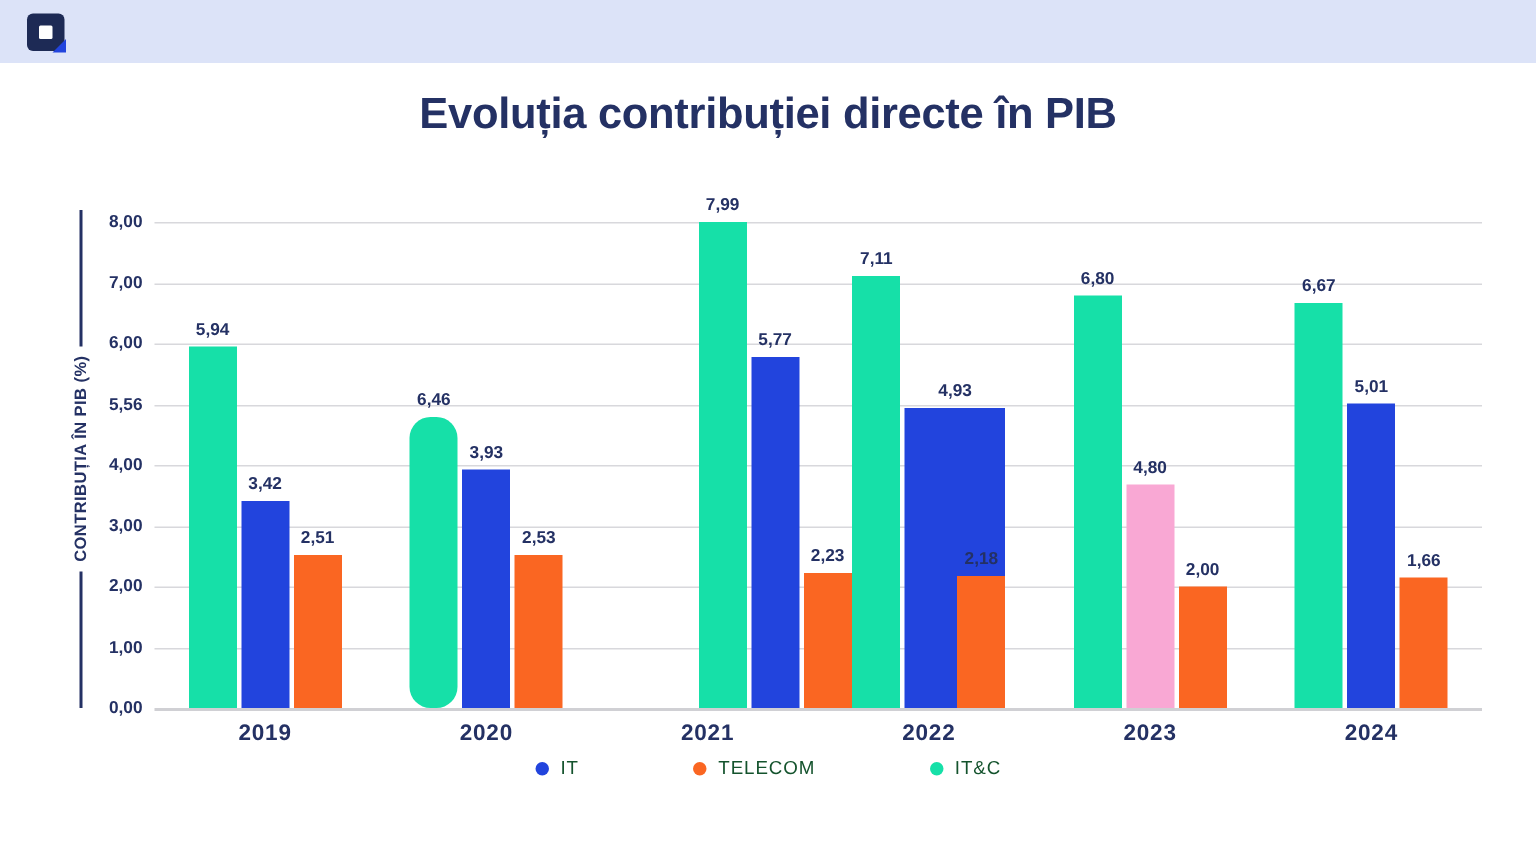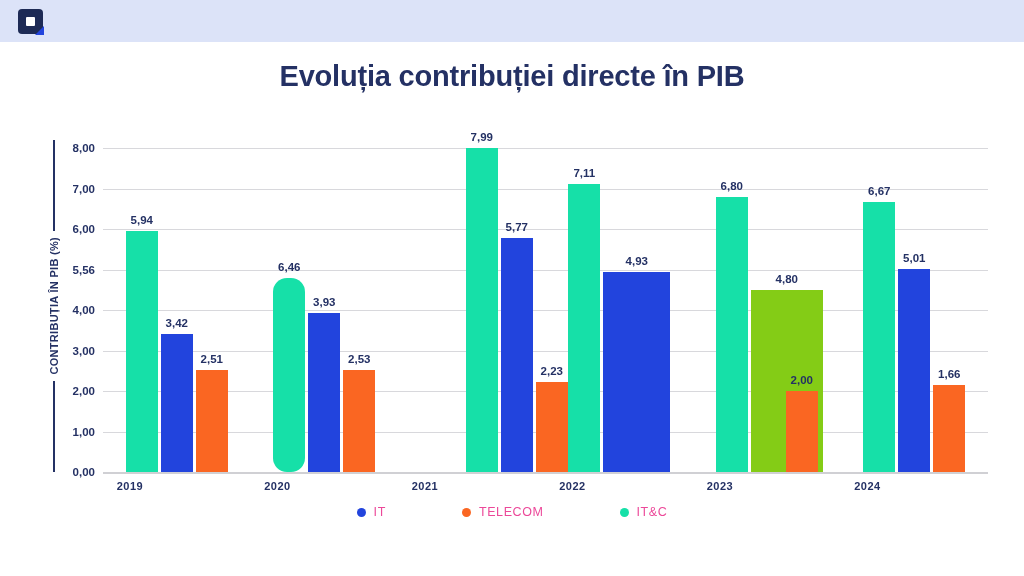--- a/index.html
+++ b/index.html
@@ -143,21 +143,22 @@
     margin-bottom: 5px;
     font-size: 11.5px;
     font-weight: 600;
     color: #243164;
     white-space: nowrap;
   }
   .x-tick-label {
     position: absolute;
     top: 332px;
     width: 120px;
-    font-size: 11px;
+    text-align: center;
+    font-size: 15px;
     font-weight: 600;
     color: #243164;
     letter-spacing: 0.5px;
   }
 
   
   #legend {
     position: absolute;
     left: 0;
     top: 505px;
@@ -171,21 +172,21 @@
     align-items: center;
     gap: 8px;
   }
   .legend-dot {
     width: 9px; height: 9px;
     border-radius: 50%;
     display: inline-block;
   }
   .legend-label {
     font-size: 12.5px;
-    color: #ec4899;
+    color: #14532d;
     letter-spacing: 0.6px;
   }
 </style>
 </head>
 <body>
 
 <div id="header-bar">
   <div id="app-logo">
     <div class="logo-inner"></div>
     <div class="logo-corner"></div>
@@ -262,27 +263,30 @@
         </div>
       </div>
       <div class="x-tick-label" style="left: 308.75px;">2021</div>
       <div class="bar-group" style="left: 465.25px; width: 102px;">
         <div class="bar" style="left: 0px; height: 287.955px; background: rgb(22, 224, 168);">
           <div class="bar-value">7,11</div>
         </div>
         <div class="bar" style="left: 35px; height: 199.665px; background: rgb(34, 68, 221); padding-left: 35px;">
           <div class="bar-value">4,93</div>
         </div>
+        <div class="bar" style="left: 70px; height: 88.29px; background: rgb(250, 102, 34);">
+          <div class="bar-value">2,18</div>
+        </div>
       </div>
       <div class="x-tick-label" style="left: 456.25px;">2022</div>
       <div class="bar-group" style="left: 612.75px; width: 102px;">
         <div class="bar" style="left: 0px; height: 275.4px; background: rgb(22, 224, 168);">
           <div class="bar-value">6,80</div>
         </div>
-        <div class="bar" style="left: 35px; height: 182px; background: #84cc16; padding-left: 40px;">
+        <div class="bar" style="left: 35px; height: 149px; background: #f9a8d4;">
           <div class="bar-value">4,80</div>
         </div>
         <div class="bar" style="left: 70px; height: 81px; background: rgb(250, 102, 34);">
           <div class="bar-value">2,00</div>
         </div>
       </div>
       <div class="x-tick-label" style="left: 603.75px;">2023</div>
       <div class="bar-group" style="left: 760.25px; width: 102px;">
         <div class="bar" style="left: 0px; height: 270.135px; background: rgb(22, 224, 168);">
           <div class="bar-value">6,67</div>

